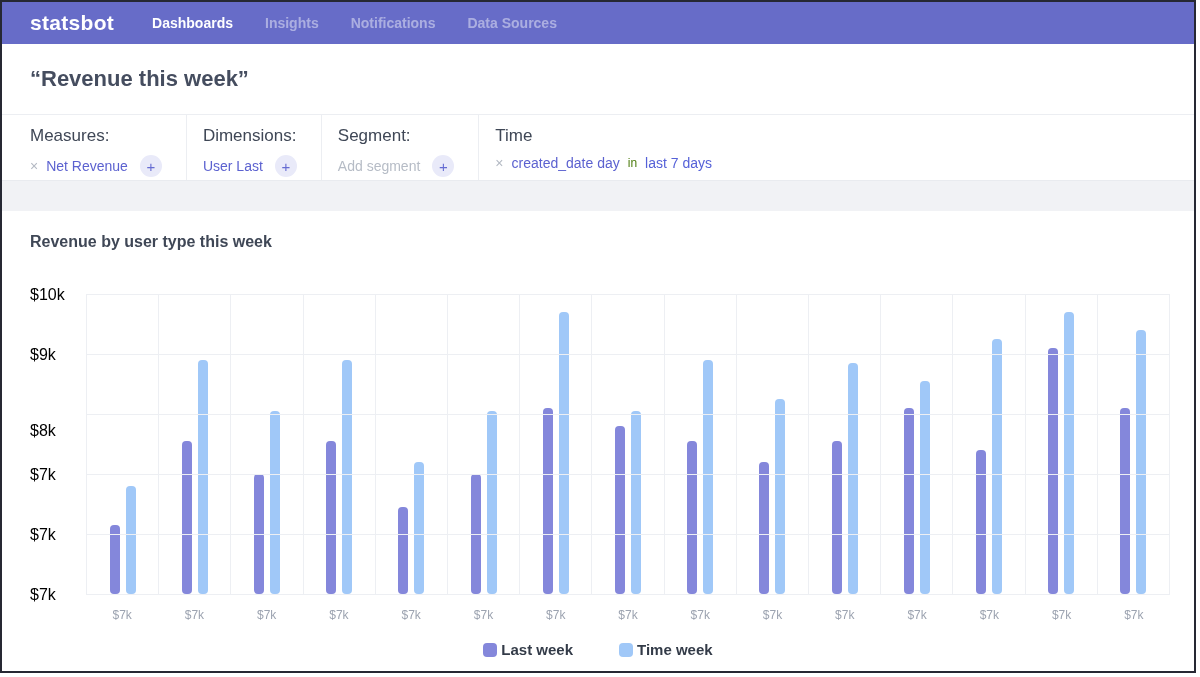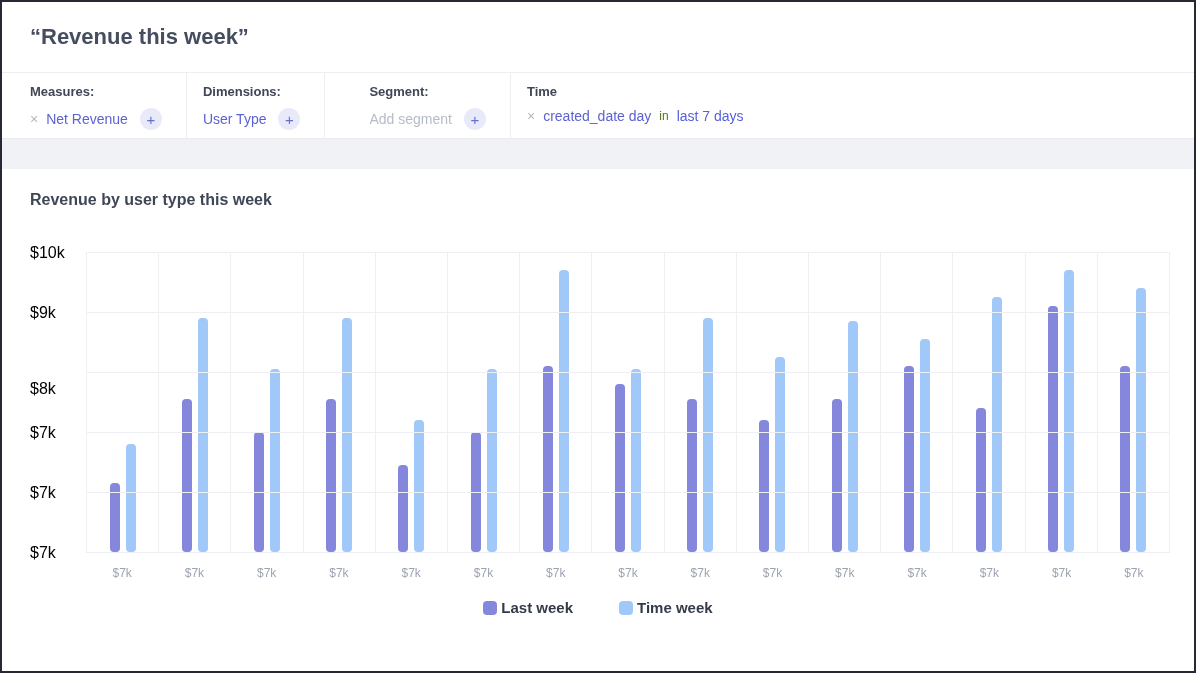--- a/index.html
+++ b/index.html
@@ -25,21 +25,21 @@
     height:71px; display:flex; align-items:center; padding:0 28px;
     border-bottom:1px solid #ECEEF2; background:#fff;
   }
   .page-title{ font-size:22px; font-weight:600; color:#454D5F; }
 
   
   .filter-bar{ display:flex; height:66px; border-bottom:1px solid #E9EBEF; background:#fff; }
   .fsection{ padding:11px 24px 0 16px; border-right:1px solid #ECEEF2; }
   .fsection:first-child{ padding-left:28px; }
   .fsection:last-child{ border-right:none; }
-  .flabel{ font-size:13px; font-weight:700; color:#3F4756; margin-bottom:9px; }
+  .flabel{ font-size:17px; font-weight:400; color:#3F4756; margin-bottom:9px; }
   .frow{ display:flex; align-items:center; gap:8px; font-size:14px; }
   .x-icon{ color:#B3B9C3; font-size:14px; cursor:pointer; line-height:1;}
   .chip-text{ color:#5C62D0; font-weight:500; cursor:pointer;}
   .range-text{ color:#5561D8; font-weight:500; cursor:pointer;}
   .in-word{ color:#4d7c0f; font-size:12px; }
   .placeholder{ color:#B6BCC6; cursor:text; }
   .plus-btn{
     width:22px; height:22px; border-radius:50%; background:#E9EAF9; color:#666CD2;
     display:flex; align-items:center; justify-content:center; font-size:15px;
     cursor:pointer; margin-left:4px; line-height:1;
@@ -65,45 +65,52 @@
 
   .legend{ position:absolute; top:430px; left:0; width:100%; display:flex; justify-content:center; gap:46px; }
   .litem{ display:flex; align-items:center; gap:4px; font-size:15px; font-weight:600; color:#333B48; cursor:pointer; }
   .swatch{ width:14px; height:14px; border-radius:4px; }
 </style>
 </head>
 <body>
 
 <div class="frame">
 
+  <nav class="navbar">
+    <span class="logo">statsbot</span>
+    <a class="nav-item active">Dashboards</a>
+    <a class="nav-item">Insights</a>
+    <a class="nav-item">Notifications</a>
+    <a class="nav-item">Data Sources</a>
+  </nav>
 
   <div class="title-bar">
     <span class="page-title">“Revenue this week”</span>
   </div>
 
   <div class="filter-bar">
 
     <div class="fsection" style="min-width:178px;">
       <div class="flabel">Measures:</div>
       <div class="frow">
         <span class="x-icon">×</span>
         <span class="chip-text">Net Revenue</span>
         <span class="plus-btn">+</span>
       </div>
     </div>
 
     <div class="fsection" style="min-width:127px;">
       <div class="flabel">Dimensions:</div>
       <div class="frow">
-        <span class="chip-text">User Type</span>
+        <span class="chip-text">User Last</span>
         <span class="plus-btn">+</span>
       </div>
     </div>
 
-    <div class="fsection" style="min-width:143px;margin-left:28px;">
+    <div class="fsection" style="min-width:143px;">
       <div class="flabel">Segment:</div>
       <div class="frow">
         <span class="placeholder">Add segment</span>
         <span class="plus-btn">+</span>
       </div>
     </div>
 
     <div class="fsection">
       <div class="flabel">Time</div>
       <div class="frow">

